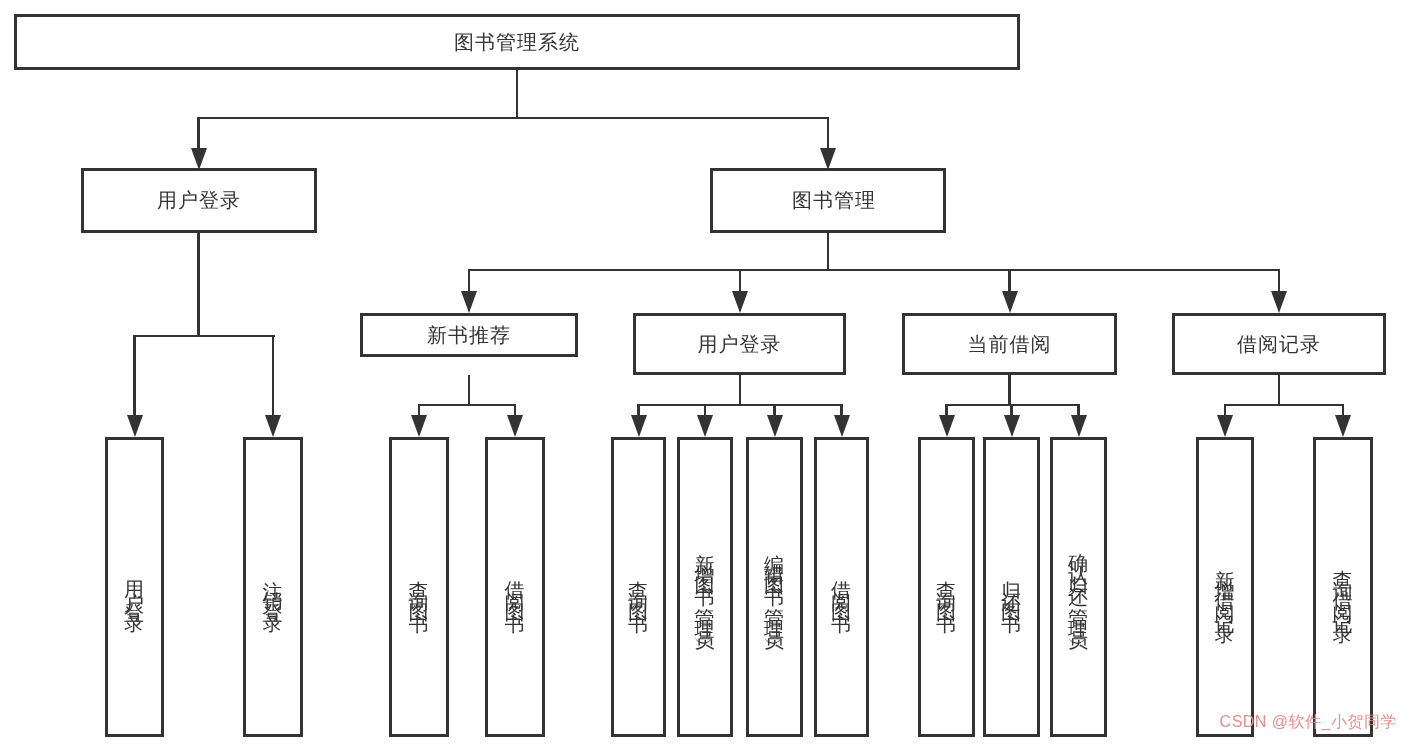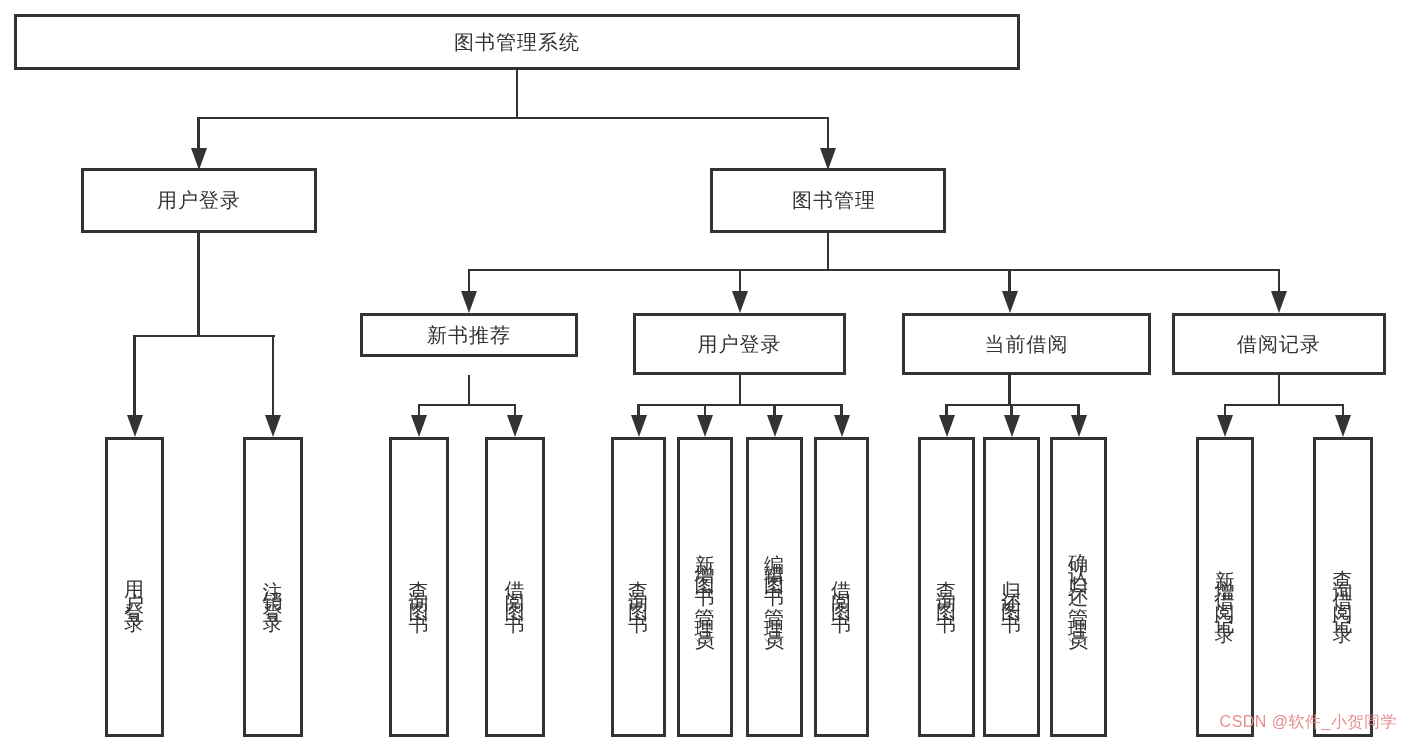--- a/index.html
+++ b/index.html
@@ -50,21 +50,21 @@
     letter-spacing: 0.5px;
     white-space: nowrap;
   }
 
   
   #n-root            { left: 14px;   top: 14px;  width: 1006px; height: 56px; }
   #n-user-login      { left: 81px;   top: 168px; width: 236px;  height: 65px; }
   #n-book-mgmt       { left: 710px;  top: 168px; width: 236px;  height: 65px; padding-left: 12px; }
   #n-new-book-rec    { left: 360px;  top: 313px; width: 218px;  height: 44px; align-items: center; }
   #n-book-borrow     { left: 633px;  top: 313px; width: 213px;  height: 62px; }
-  #n-current-borrow  { left: 902px;  top: 313px; width: 249px;  height: 62px; justify-content: center; }
+  #n-current-borrow  { left: 902px;  top: 313px; width: 215px;  height: 62px; justify-content: center; }
   #n-borrow-record   { left: 1172px; top: 313px; width: 214px;  height: 62px; }
 
   .leaf { top: 437px; height: 300px; }
   #l-user-login      { left: 105px;  width: 59px; }
   #l-logout          { left: 243px;  width: 60px; }
   #l-query-book-1    { left: 389px;  width: 60px; }
   #l-borrow-book-1   { left: 485px;  width: 60px; }
   #l-query-book-2    { left: 611px;  width: 55px; }
   #l-add-book        { left: 677px;  width: 56px; }
   #l-edit-book       { left: 746px;  width: 57px; }

